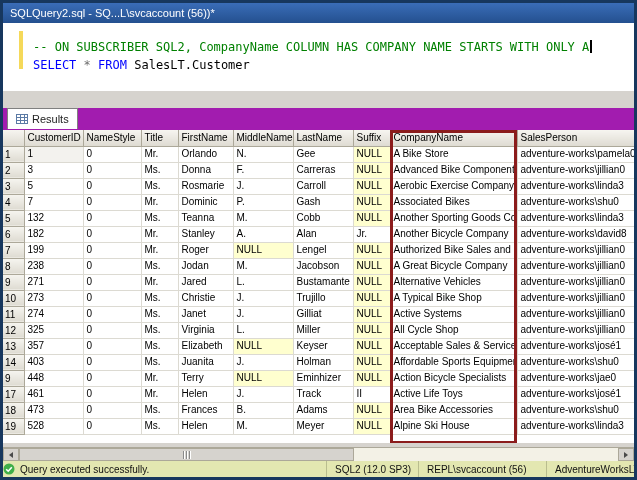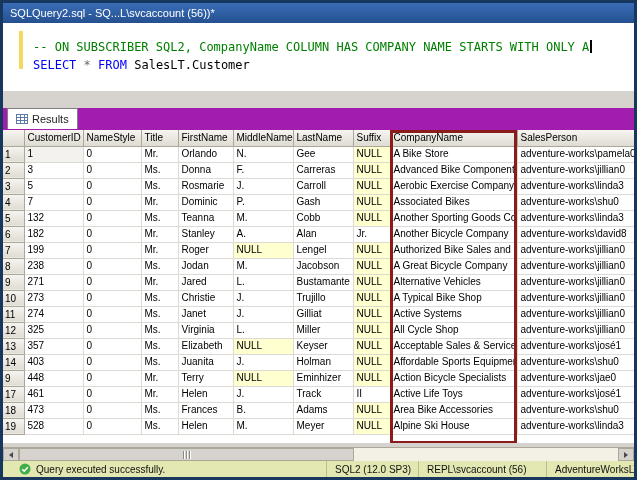--- a/index.html
+++ b/index.html
@@ -65,21 +65,21 @@
 
   
   .hscroll2 { position:absolute; left:0; top:444px; width:631px; height:14px; background:#e9e6da; border-top:1px solid #aca899; }
   .sb2 { left:0; top:0; width:631px; height:13px; }
   .sb2 .sbtn { height:13px; }
   .sb2 .thumb { height:13px; }
 
   
   .statusbar { position:absolute; left:0; top:458px; width:631px; height:16px; background:#e3e7b1;
     display:flex; align-items:center; font-size:10px; color:#111; overflow:hidden; }
-  .status-left { display:flex; align-items:center; gap:5px; padding-left:16px; flex:1; white-space:nowrap; }
+  .status-left { display:flex; align-items:center; gap:5px; padding-left:0; flex:1; white-space:nowrap; }
   .status-right { display:flex; height:100%; }
   .seg { display:flex; align-items:center; padding:0 8px; border-left:1px solid #b9bd8e; white-space:nowrap; overflow:hidden; }
   .seg.server { width:92px; } .seg.user { width:128px; } .seg.db { width:88px; }
 </style>
 </head>
 <body>
 
 <div class="frame">
 
   <div class="titlebar">

